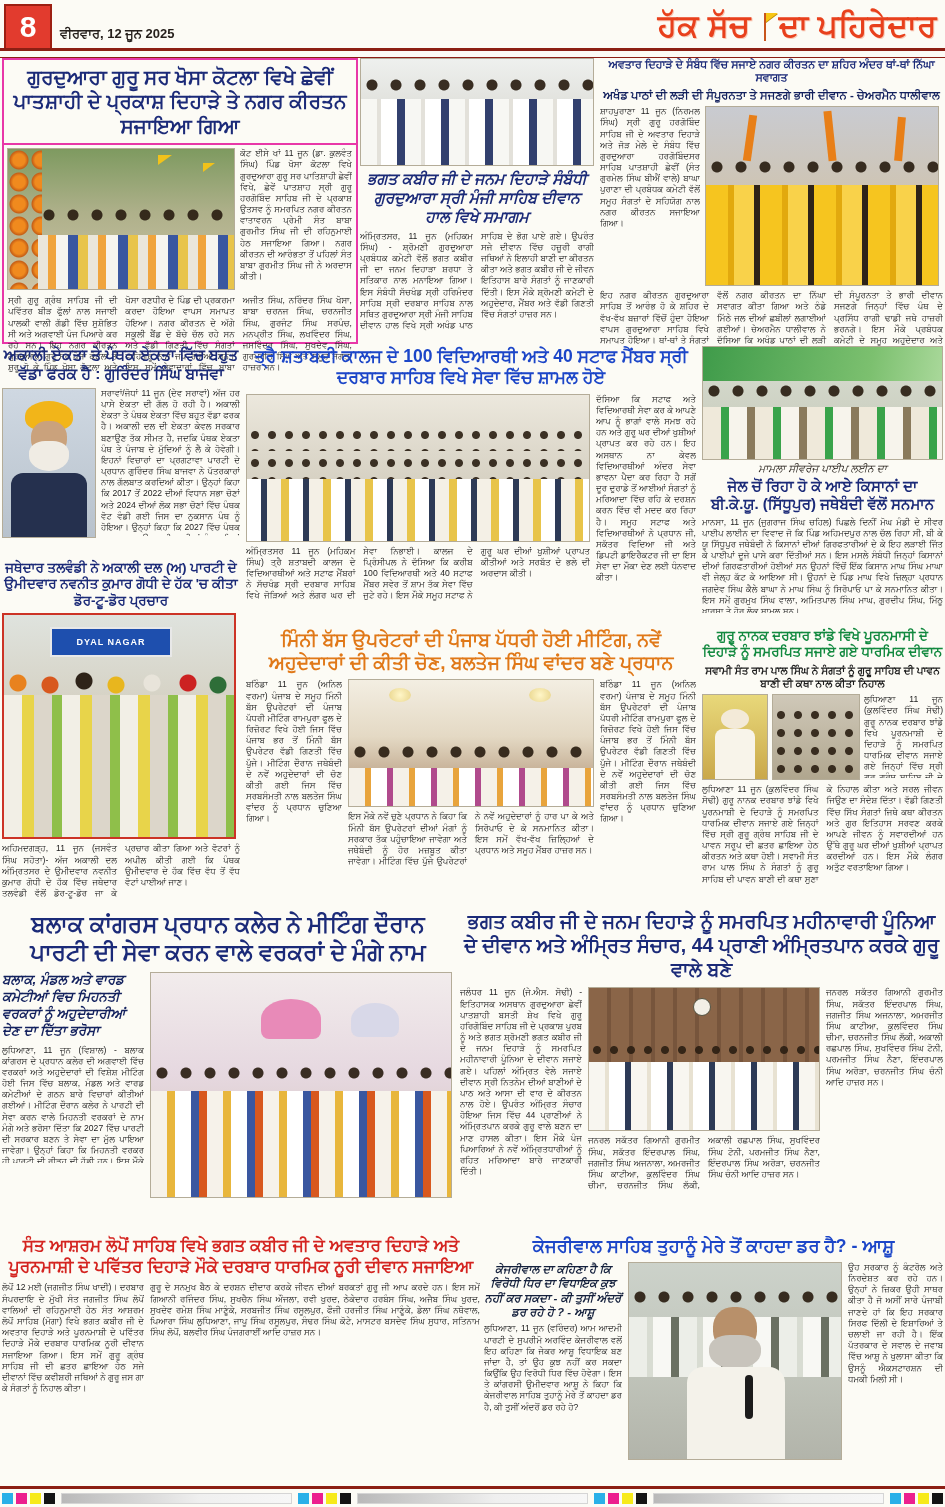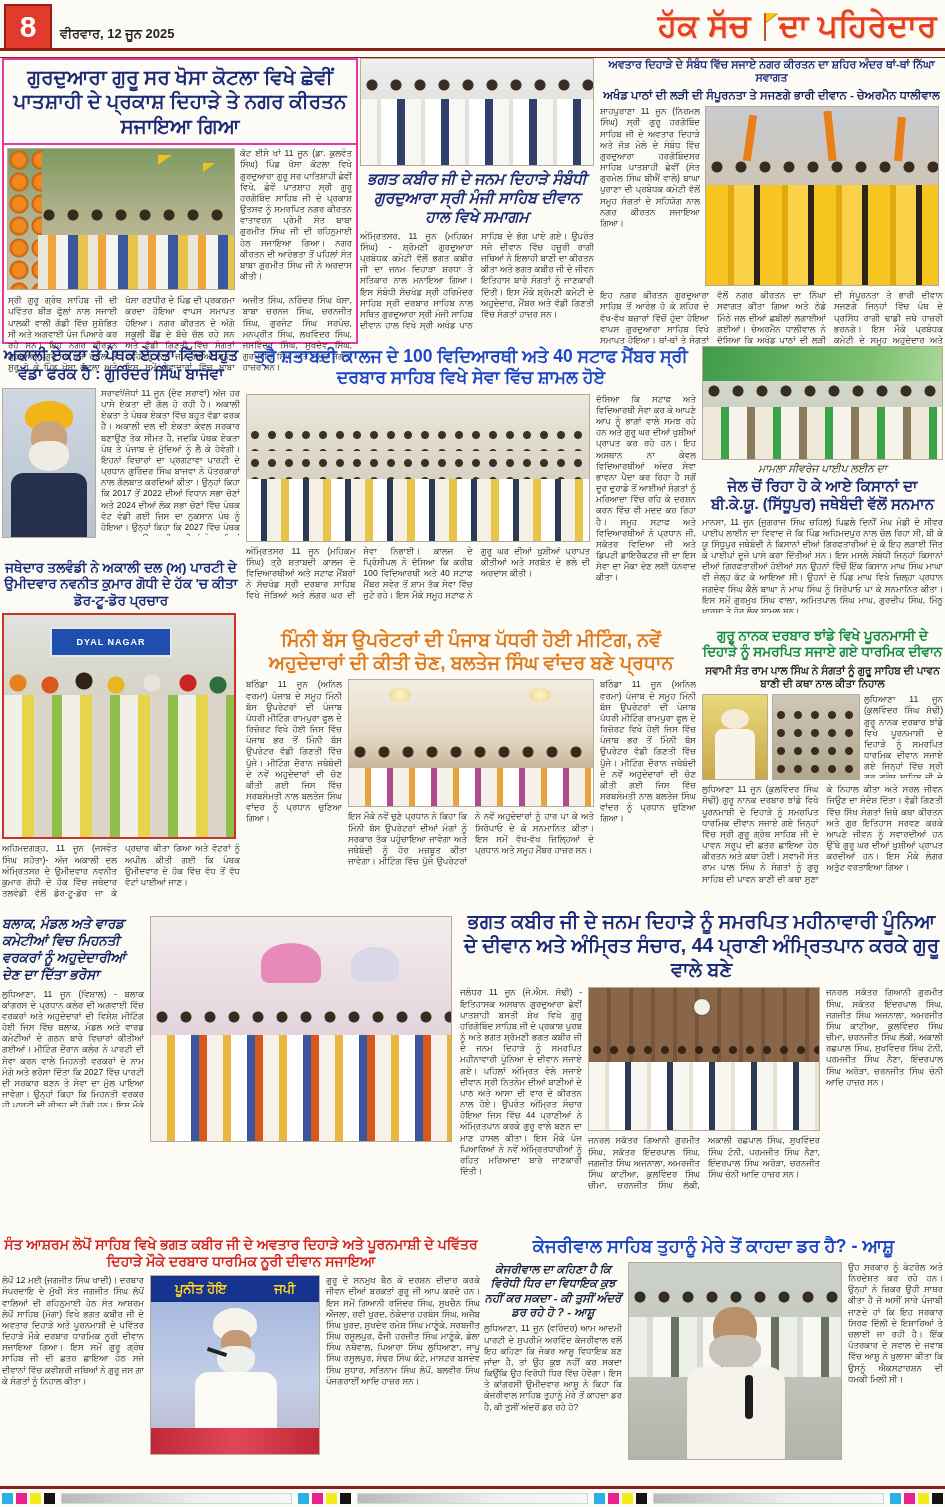--- a/index.html
+++ b/index.html
@@ -193,20 +193,21 @@
       <div class="photo" style="width:86px;height:84px;flex:none;">
         <div class="lay" style="inset:0;background:linear-gradient(180deg,#cfc8b8,#b0a68e);"></div>
         <div class="lay heads-sm" style="top:14px;height:70px;left:0;right:0;"></div>
       </div>
       <div class="body-t" style="flex:1;height:84px;">ਲੁਧਿਆਣਾ 11 ਜੂਨ (ਕੁਲਵਿੰਦਰ ਸਿੰਘ ਸੋਢੀ) ਗੁਰੂ ਨਾਨਕ ਦਰਬਾਰ ਝਾਂਡੇ ਵਿਖੇ ਪੂਰਨਮਾਸ਼ੀ ਦੇ ਦਿਹਾੜੇ ਨੂੰ ਸਮਰਪਿਤ ਧਾਰਮਿਕ ਦੀਵਾਨ ਸਜਾਏ ਗਏ ਜਿਨ੍ਹਾਂ ਵਿੱਚ ਸ੍ਰੀ ਗੁਰੂ ਗ੍ਰੰਥ ਸਾਹਿਬ ਜੀ ਦੇ ਪਾਵਨ ਸਰੂਪ ਦੀ ਛਤਰ ਛਾਇਆ ਹੇਠ ਕੀਰਤਨ ਅਤੇ ਕਥਾ ਹੋਈ। ਸਵਾਮੀ ਸੰਤ ਰਾਮ ਪਾਲ ਸਿੰਘ ਨੇ ਸੰਗਤਾਂ ਨੂੰ ਗੁਰੂ ਸਾਹਿਬ ਦੀ ਪਾਵਨ ਬਾਣੀ ਦੀ ਕਥਾ ਸੁਣਾ ਕੇ ਨਿਹਾਲ ਕੀਤਾ ਅਤੇ ਸਰਲ ਜੀਵਨ ਜਿਉਣ ਦਾ ਸੰਦੇਸ਼ ਦਿੱਤਾ। ਵੱਡੀ ਗਿਣਤੀ ਵਿੱਚ ਸਿੱਖ ਸੰਗਤਾਂ ਜਿਥੇ ਕਥਾ ਕੀਰਤਨ ਅਤੇ ਗੁਰ ਇਤਿਹਾਸ ਸਰਵਣ ਕਰਕੇ ਆਪਣੇ ਜੀਵਨ ਨੂੰ ਸਵਾਰਦੀਆਂ ਹਨ ਉੱਥੇ ਗੁਰੂ ਘਰ ਦੀਆਂ ਖੁਸ਼ੀਆਂ ਪ੍ਰਾਪਤ ਕਰਦੀਆਂ ਹਨ। ਇਸ ਮੌਕੇ ਲੰਗਰ ਅਤੁੱਟ ਵਰਤਾਇਆ ਗਿਆ।</div>
     </div>
     <div class="body-t cols2" style="margin-top:4px;height:104px;">ਲੁਧਿਆਣਾ 11 ਜੂਨ (ਕੁਲਵਿੰਦਰ ਸਿੰਘ ਸੋਢੀ) ਗੁਰੂ ਨਾਨਕ ਦਰਬਾਰ ਝਾਂਡੇ ਵਿਖੇ ਪੂਰਨਮਾਸ਼ੀ ਦੇ ਦਿਹਾੜੇ ਨੂੰ ਸਮਰਪਿਤ ਧਾਰਮਿਕ ਦੀਵਾਨ ਸਜਾਏ ਗਏ ਜਿਨ੍ਹਾਂ ਵਿੱਚ ਸ੍ਰੀ ਗੁਰੂ ਗ੍ਰੰਥ ਸਾਹਿਬ ਜੀ ਦੇ ਪਾਵਨ ਸਰੂਪ ਦੀ ਛਤਰ ਛਾਇਆ ਹੇਠ ਕੀਰਤਨ ਅਤੇ ਕਥਾ ਹੋਈ। ਸਵਾਮੀ ਸੰਤ ਰਾਮ ਪਾਲ ਸਿੰਘ ਨੇ ਸੰਗਤਾਂ ਨੂੰ ਗੁਰੂ ਸਾਹਿਬ ਦੀ ਪਾਵਨ ਬਾਣੀ ਦੀ ਕਥਾ ਸੁਣਾ ਕੇ ਨਿਹਾਲ ਕੀਤਾ ਅਤੇ ਸਰਲ ਜੀਵਨ ਜਿਉਣ ਦਾ ਸੰਦੇਸ਼ ਦਿੱਤਾ। ਵੱਡੀ ਗਿਣਤੀ ਵਿੱਚ ਸਿੱਖ ਸੰਗਤਾਂ ਜਿਥੇ ਕਥਾ ਕੀਰਤਨ ਅਤੇ ਗੁਰ ਇਤਿਹਾਸ ਸਰਵਣ ਕਰਕੇ ਆਪਣੇ ਜੀਵਨ ਨੂੰ ਸਵਾਰਦੀਆਂ ਹਨ ਉੱਥੇ ਗੁਰੂ ਘਰ ਦੀਆਂ ਖੁਸ਼ੀਆਂ ਪ੍ਰਾਪਤ ਕਰਦੀਆਂ ਹਨ। ਇਸ ਮੌਕੇ ਲੰਗਰ ਅਤੁੱਟ ਵਰਤਾਇਆ ਗਿਆ।</div>
   </div>
 
   <div class="art" style="left:2px;top:910px;width:452px;height:320px;">
+    <div class="hl hl-navy" style="font-size:23px;">ਬਲਾਕ ਕਾਂਗਰਸ ਪ੍ਰਧਾਨ ਕਲੇਰ ਨੇ ਮੀਟਿੰਗ ਦੌਰਾਨ ਪਾਰਟੀ ਦੀ ਸੇਵਾ ਕਰਨ ਵਾਲੇ ਵਰਕਰਾਂ ਦੇ ਮੰਗੇ ਨਾਮ</div>
     <div style="display:flex;gap:6px;margin-top:6px;">
       <div style="width:142px;flex:none;">
         <div class="sub sub-i" style="font-size:13.5px;text-align:left;">ਬਲਾਕ, ਮੰਡਲ ਅਤੇ ਵਾਰਡ ਕਮੇਟੀਆਂ ਵਿਚ ਮਿਹਨ­ਤੀ ਵਰਕਰਾਂ ਨੂੰ ਅਹੁਦੇਦਾਰੀਆਂ ਦੇਣ ਦਾ ਦਿੱਤਾ ਭਰੋਸਾ</div>
         <div class="body-t" style="margin-top:5px;height:118px;">ਲੁਧਿਆਣਾ, 11 ਜੂਨ (ਵਿਸ਼ਾਲ) - ਬਲਾਕ ਕਾਂਗਰਸ ਦੇ ਪ੍ਰਧਾਨ ਕਲੇਰ ਦੀ ਅਗਵਾਈ ਵਿੱਚ ਵਰਕਰਾਂ ਅਤੇ ਅਹੁਦੇਦਾਰਾਂ ਦੀ ਵਿਸ਼ੇਸ਼ ਮੀਟਿੰਗ ਹੋਈ ਜਿਸ ਵਿੱਚ ਬਲਾਕ, ਮੰਡਲ ਅਤੇ ਵਾਰਡ ਕਮੇਟੀਆਂ ਦੇ ਗਠਨ ਬਾਰੇ ਵਿਚਾਰਾਂ ਕੀਤੀਆਂ ਗਈਆਂ। ਮੀਟਿੰਗ ਦੌਰਾਨ ਕਲੇਰ ਨੇ ਪਾਰਟੀ ਦੀ ਸੇਵਾ ਕਰਨ ਵਾਲੇ ਮਿਹਨਤੀ ਵਰਕਰਾਂ ਦੇ ਨਾਮ ਮੰਗੇ ਅਤੇ ਭਰੋਸਾ ਦਿੱਤਾ ਕਿ 2027 ਵਿੱਚ ਪਾਰਟੀ ਦੀ ਸਰਕਾਰ ਬਣਨ ਤੇ ਸੇਵਾ ਦਾ ਮੁੱਲ ਪਾਇਆ ਜਾਵੇਗਾ। ਉਨ੍ਹਾਂ ਕਿਹਾ ਕਿ ਮਿਹਨਤੀ ਵਰਕਰ ਹੀ ਪਾਰਟੀ ਦੀ ਰੀੜ੍ਹ ਦੀ ਹੱਡੀ ਹਨ। ਇਸ ਮੌਕੇ ਵੱਡੀ ਗਿਣਤੀ ਵਿੱਚ ਵਰਕਰ ਹਾਜ਼ਰ ਸਨ।</div>
       </div>
       <div class="photo" style="width:300px;height:224px;flex:none;">
         <div class="lay" style="inset:0;background:linear-gradient(180deg,#f2ecec 0%,#e6d8e0 45%,#cfc2b4 100%);"></div>
         <div class="lay" style="left:110px;top:26px;width:60px;height:40px;background:#e88ab8;border-radius:50% 50% 8px 8px;"></div>
         <div class="lay" style="left:200px;top:30px;width:48px;height:34px;background:#d8d8e8;border-radius:50% 50% 8px 8px;"></div>
         <div class="lay heads" style="top:92px;height:30px;left:0;right:0;"></div>
@@ -226,36 +227,23 @@
           <div class="lay heads-sm" style="top:56px;height:20px;left:0;right:0;"></div>
           <div class="lay" style="left:0;top:74px;right:0;bottom:0;background:repeating-linear-gradient(90deg,#f8f6f0 0 16px,#e8e2d2 16px 20px,#ffffff 20px 36px,#2d3a56 36px 42px);"></div>
         </div>
         <div class="body-t cols2" style="margin-top:4px;height:84px;">ਜਨਰਲ ਸਕੱਤਰ ਗਿਆਨੀ ਗੁਰਮੀਤ ਸਿੰਘ, ਸਕੱਤਰ ਇੰਦਰਪਾਲ ਸਿੰਘ, ਜਗਜੀਤ ਸਿੰਘ ਅਜਨਾਲਾ, ਅਮਰਜੀਤ ਸਿੰਘ ਕਾਟੀਆ, ਕੁਲਵਿੰਦਰ ਸਿੰਘ ਚੀਮਾ, ਚਰਨਜੀਤ ਸਿੰਘ ਲੱਕੀ, ਅਕਾਲੀ ਰਛਪਾਲ ਸਿੰਘ, ਸੁਖਵਿੰਦਰ ਸਿੰਘ ਟੋਨੀ, ਪਰਮਜੀਤ ਸਿੰਘ ਨੈਣਾ, ਇੰਦਰਪਾਲ ਸਿੰਘ ਅਰੋੜਾ, ਚਰਨਜੀਤ ਸਿੰਘ ਚੰਨੀ ਆਦਿ ਹਾਜ਼ਰ ਸਨ।</div>
       </div>
       <div class="body-t" style="flex:1;height:232px;">ਜਨਰਲ ਸਕੱਤਰ ਗਿਆਨੀ ਗੁਰਮੀਤ ਸਿੰਘ, ਸਕੱਤਰ ਇੰਦਰਪਾਲ ਸਿੰਘ, ਜਗਜੀਤ ਸਿੰਘ ਅਜਨਾਲਾ, ਅਮਰਜੀਤ ਸਿੰਘ ਕਾਟੀਆ, ਕੁਲਵਿੰਦਰ ਸਿੰਘ ਚੀਮਾ, ਚਰਨਜੀਤ ਸਿੰਘ ਲੱਕੀ, ਅਕਾਲੀ ਰਛਪਾਲ ਸਿੰਘ, ਸੁਖਵਿੰਦਰ ਸਿੰਘ ਟੋਨੀ, ਪਰਮਜੀਤ ਸਿੰਘ ਨੈਣਾ, ਇੰਦਰਪਾਲ ਸਿੰਘ ਅਰੋੜਾ, ਚਰਨਜੀਤ ਸਿੰਘ ਚੰਨੀ ਆਦਿ ਹਾਜ਼ਰ ਸਨ।</div>
     </div>
   </div>
 
   <div class="art" style="left:2px;top:1236px;width:478px;height:246px;">
-    <div class="hl hl-red" style="font-size:14px;">ਸੰਤ ਆਸ਼ਰਮ ਲੋਪੋਂ ਸਾਹਿਬ ਵਿਖੇ ਭਗਤ ਕਬੀਰ ਜੀ ਦੇ ਅਵਤਾਰ ਦਿਹਾੜੇ ਅਤੇ ਪੂਰਨਮਾਸ਼ੀ ਦੇ ਪਵਿੱਤਰ ਦਿਹਾੜੇ ਮੌਕੇ ਦਰਬਾਰ ਧਾਰਮਿਕ ਨੂਰੀ ਦੀਵਾਨ ਸਜਾਇਆ</div>
+    <div class="hl hl-red" style="font-size:17px;">ਸੰਤ ਆਸ਼ਰਮ ਲੋਪੋਂ ਸਾਹਿਬ ਵਿਖੇ ਭਗਤ ਕਬੀਰ ਜੀ ਦੇ ਅਵਤਾਰ ਦਿਹਾੜੇ ਅਤੇ ਪੂਰਨਮਾਸ਼ੀ ਦੇ ਪਵਿੱਤਰ ਦਿਹਾੜੇ ਮੌਕੇ ਦਰਬਾਰ ਧਾਰਮਿਕ ਨੂਰੀ ਦੀਵਾਨ ਸਜਾਇਆ</div>
     <div style="display:flex;gap:6px;margin-top:5px;">
       <div class="body-t" style="width:142px;height:182px;flex:none;">ਲੋਪੋਂ 12 ਮਈ (ਜਗਜੀਤ ਸਿੰਘ ਖਾਦੀ)। ਦਰਬਾਰ ਸੰਪਰਦਾਇ ਦੇ ਮੁੱਖੀ ਸੰਤ ਜਗਜੀਤ ਸਿੰਘ ਲੋਪੋਂ ਵਾਲਿਆਂ ਦੀ ਰਹਿਨੁਮਾਈ ਹੇਠ ਸੰਤ ਆਸ਼ਰਮ ਲੋਪੋਂ ਸਾਹਿਬ (ਮੋਗਾ) ਵਿਖੇ ਭਗਤ ਕਬੀਰ ਜੀ ਦੇ ਅਵਤਾਰ ਦਿਹਾੜੇ ਅਤੇ ਪੂਰਨਮਾਸ਼ੀ ਦੇ ਪਵਿੱਤਰ ਦਿਹਾੜੇ ਮੌਕੇ ਦਰਬਾਰ ਧਾਰਮਿਕ ਨੂਰੀ ਦੀਵਾਨ ਸਜਾਇਆ ਗਿਆ। ਇਸ ਸਮੇਂ ਗੁਰੂ ਗ੍ਰੰਥ ਸਾਹਿਬ ਜੀ ਦੀ ਛਤਰ ਛਾਇਆ ਹੇਠ ਸਜੇ ਦੀਵਾਨਾਂ ਵਿੱਚ ਕਵੀਸ਼ਰੀ ਜਥਿਆਂ ਨੇ ਗੁਰੂ ਜਸ ਗਾ ਕੇ ਸੰਗਤਾਂ ਨੂੰ ਨਿਹਾਲ ਕੀਤਾ।</div>
-      <div class="photo" style="width:168px;height:178px;flex:none;">
-        <div class="lay" style="inset:0;background:linear-gradient(180deg,#9eb2dc,#c4cfe8 60%,#b8b4c8);"></div>
-        <div class="banner" style="left:0;top:0;right:0;height:26px;">
-          <span>ਪੂਨੀਤ ਹੋਇ</span>
-          <span>ਜਪੀ</span>
-        </div>
-        <div class="lay" style="left:62px;top:32px;width:44px;height:32px;background:#f6f3ea;border-radius:50% 50% 40% 40%;"></div>
-        <div class="lay" style="left:70px;top:54px;width:30px;height:26px;background:#c49a74;border-radius:45%;"></div>
-        <div class="lay" style="left:66px;top:70px;width:38px;height:28px;background:#eef0ec;border-radius:40% 40% 50% 50%;"></div>
-        <div class="lay" style="left:44px;top:96px;width:82px;height:60px;background:#fbfaf4;border-radius:14px 14px 0 0;"></div>
-        <div class="lay" style="left:56px;top:74px;width:20px;height:4px;background:#222;transform:rotate(18deg);"></div>
-        <div class="lay" style="left:0;bottom:0;right:0;height:26px;background:linear-gradient(90deg,#c02838,#e04858 50%,#c02838);"></div>
-      </div>
       <div class="body-t" style="flex:1;height:182px;">ਗੁਰੂ ਦੇ ਸਨਮੁਖ ਬੈਠ ਕੇ ਦਰਸ਼ਨ ਦੀਦਾਰ ਕਰਕੇ ਜੀਵਨ ਦੀਆਂ ਬਰਕਤਾਂ ਗੁਰੂ ਜੀ ਆਪ ਕਰਦੇ ਹਨ। ਇਸ ਸਮੇਂ ਗਿਆਨੀ ਰਜਿੰਦਰ ਸਿੰਘ, ਸੁਖਚੈਨ ਸਿੰਘ ਔਜਲਾ, ਰਵੀ ਖੁਰਦ, ਠੇਕੇਦਾਰ ਹਰਬੰਸ ਸਿੰਘ, ਅਜੈਬ ਸਿੰਘ ਖੁਰਦ, ਸੁਖਦੇਵ ਰਮੇਸ਼ ਸਿੰਘ ਮਾਣੂੰਕੇ, ਸਰਬਜੀਤ ਸਿੰਘ ਰਸੂਲਪੁਰ, ਫੌਜੀ ਹਰਜੀਤ ਸਿੰਘ ਮਾਣੂੰਕੇ, ਡੇਲਾ ਸਿੰਘ ਨਥੋਵਾਲ, ਪਿਆਰਾ ਸਿੰਘ ਲੁਧਿਆਣਾ, ਜਾਪੂ ਸਿੰਘ ਰਸੂਲਪੁਰ, ਸੰਢਰ ਸਿੰਘ ਕੋਟੇ, ਮਾਸਟਰ ਬਸਦੇਵ ਸਿੰਘ ਸੁਧਾਰ, ਸਤਿਨਾਮ ਸਿੰਘ ਲੋਪੋਂ, ਬਲਵੀਰ ਸਿੰਘ ਪੰਜਗਰਾਈਂ ਆਦਿ ਹਾਜ਼ਰ ਸਨ।</div>
     </div>
   </div>
 
   <div class="art" style="left:484px;top:1236px;width:459px;height:246px;">
     <div class="hl hl-blue" style="font-size:18px;white-space:nowrap;overflow:hidden;">ਕੇਜਰੀਵਾਲ ਸਾਹਿਬ ਤੁਹਾਨੂੰ ਮੇਰੇ ਤੋਂ ਕਾਹਦਾ ਡਰ ਹੈ? - ਆਸ਼ੂ</div>
     <div style="display:flex;gap:6px;margin-top:4px;">
       <div style="width:138px;flex:none;">
         <div class="sub sub-i" style="font-size:11.5px;color:#14203c;">ਕੇਜਰੀਵਾਲ ਦਾ ਕਹਿਣਾ ਹੈ ਕਿ ਵਿਰੋਧੀ ਧਿਰ ਦਾ ਵਿਧਾਇਕ ਕੁਝ ਨਹੀਂ ਕਰ ਸਕਦਾ - ਕੀ ਤੁਸੀਂ ਅੰਦਰੋਂ ਡਰ ਰਹੇ ਹੋ ? - ਆਸ਼ੂ</div>
         <div class="body-t" style="margin-top:4px;height:112px;">ਲੁਧਿਆਣਾ, 11 ਜੂਨ (ਵਰਿੰਦਰ) ਆਮ ਆਦਮੀ ਪਾਰਟੀ ਦੇ ਸੁਪਰੀਮੋ ਅਰਵਿੰਦ ਕੇਜਰੀਵਾਲ ਵਲੋਂ ਇਹ ਕਹਿਣਾ ਕਿ ਜੇਕਰ ਆਸ਼ੂ ਵਿਧਾਇਕ ਬਣ ਜਾਂਦਾ ਹੈ, ਤਾਂ ਉਹ ਕੁਝ ਨਹੀਂ ਕਰ ਸਕਦਾ ਕਿਉਂਕਿ ਉਹ ਵਿਰੋਧੀ ਧਿਰ ਵਿੱਚ ਹੋਵੇਗਾ। ਇਸ ਤੇ ਕਾਂਗਰਸੀ ਉਮੀਦਵਾਰ ਆਸ਼ੂ ਨੇ ਕਿਹਾ ਕਿ ਕੇਜਰੀਵਾਲ ਸਾਹਿਬ ਤੁਹਾਨੂੰ ਮੇਰੇ ਤੋਂ ਕਾਹਦਾ ਡਰ ਹੈ, ਕੀ ਤੁਸੀਂ ਅੰਦਰੋਂ ਡਰ ਰਹੇ ਹੋ?</div>

